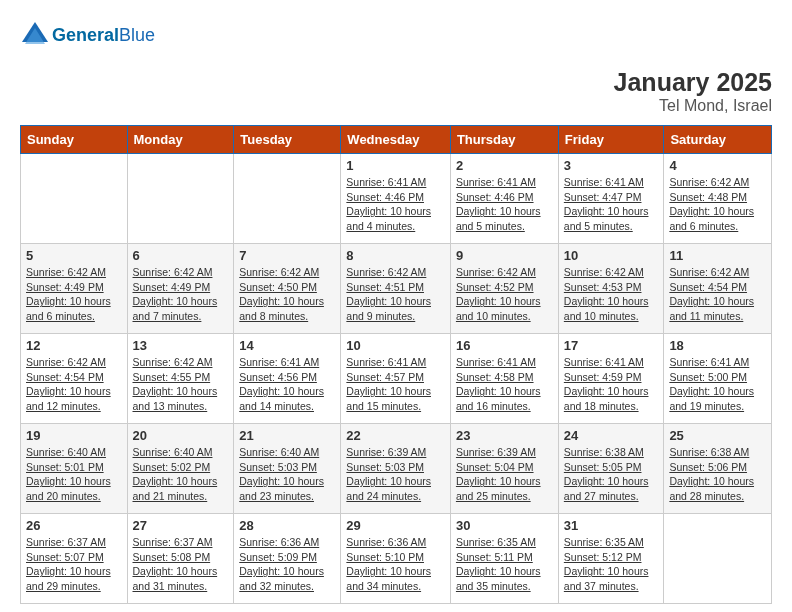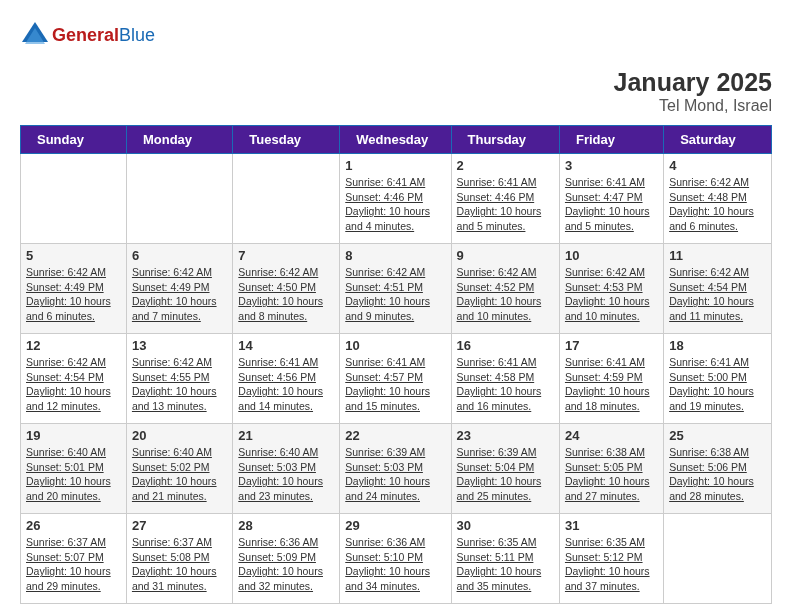--- a/index.html
+++ b/index.html
@@ -16,21 +16,21 @@
       align-items: flex-start;
       margin-bottom: 10px;
     }
     .logo {
       display: flex;
       align-items: center;
     }
     .logo-text-general {
       font-size: 18px;
       font-weight: bold;
-      color: #b91c1c;
+      color: #0369a1;
     }
     .logo-text-blue {
       font-size: 18px;
       font-weight: normal;
       color: #1a6ab5;
     }
     .logo-icon {
       width: 30px;
       height: 30px;
       margin-right: 2px;
@@ -48,24 +48,24 @@
       font-size: 16px;
       color: #555;
       text-align: right;
     }
     .calendar {
       width: 100%;
       border-collapse: collapse;
       border: 1px solid #ccc;
     }
     .calendar th {
-      background-color: #4c1d95;
+      background-color: #c2410c;
       color: #fff;
       text-align: left;
-      padding: 6px 16px;
+      padding: 6px 6px;
       font-size: 13px;
       border: 1px solid #1a6ab5;
     }
     .calendar td {
       vertical-align: top;
       padding: 4px 5px;
       border: 1px solid #ccc;
       width: 113px;
       height: 90px;
       background: #fff;

